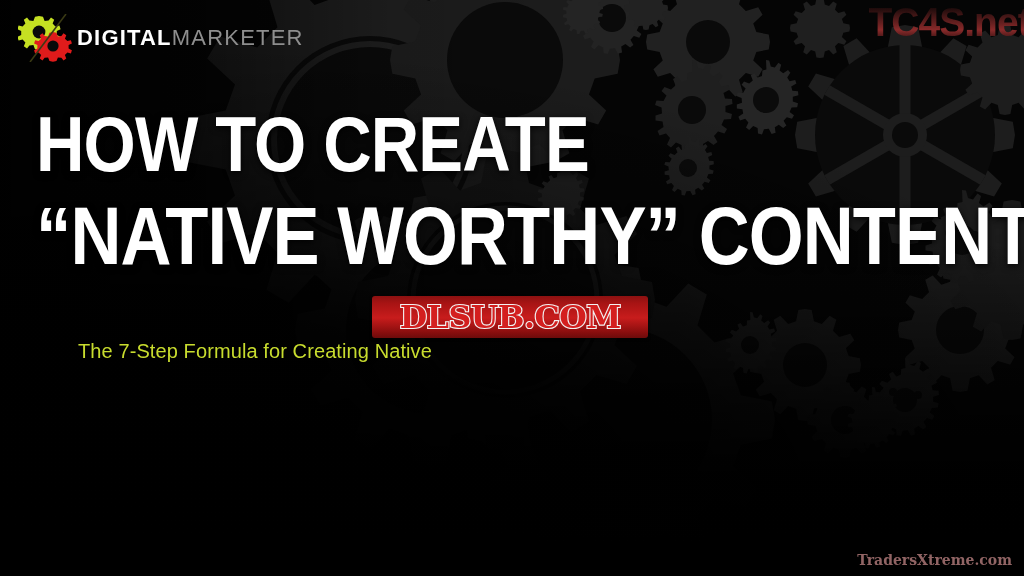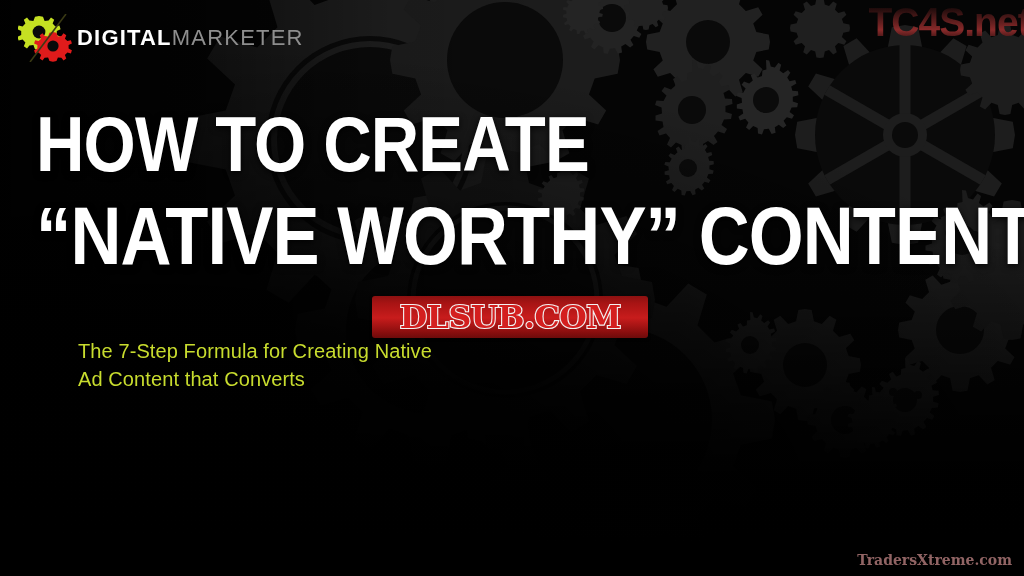--- a/index.html
+++ b/index.html
@@ -340,21 +340,20 @@
     </div>
   </div>
 
   <div id="headline">
     <div class="headline-line" id="headline-line-1">HOW TO CREATE</div>
     <div class="headline-line" id="headline-line-2">“NATIVE WORTHY” CONTENT</div>
   </div>
 
   <div id="subtitle">
     <span class="subtitle-line">The 7-Step Formula for Creating Native</span>
-    <span class="subtitle-line">Ad Content that Converts</span>
   </div>
 
   <div id="watermark-tc4s">TC4S.net</div>
 
   <div id="watermark-dlsub">
     <span id="watermark-dlsub-text">DLSUB.COM</span>
   </div>
 
   <div id="watermark-traders">TradersXtreme.com</div>
 

